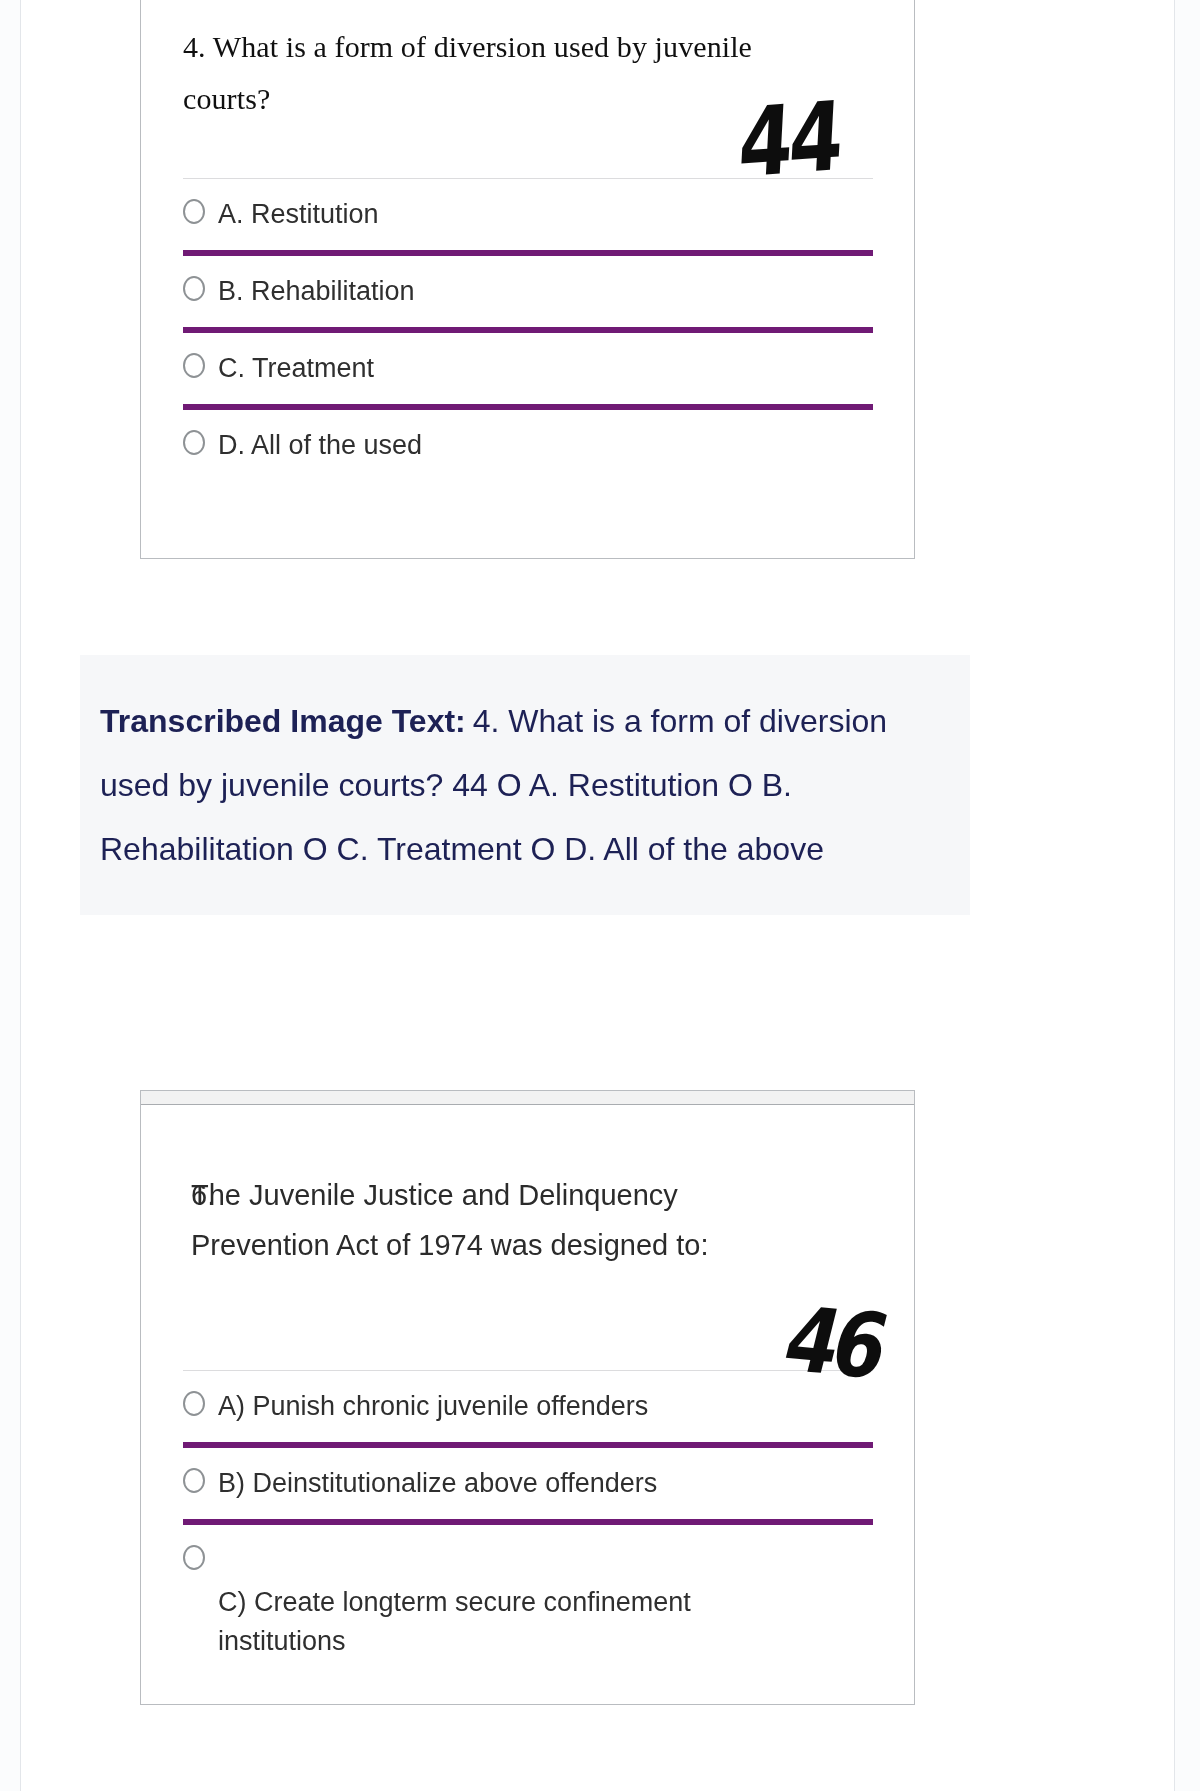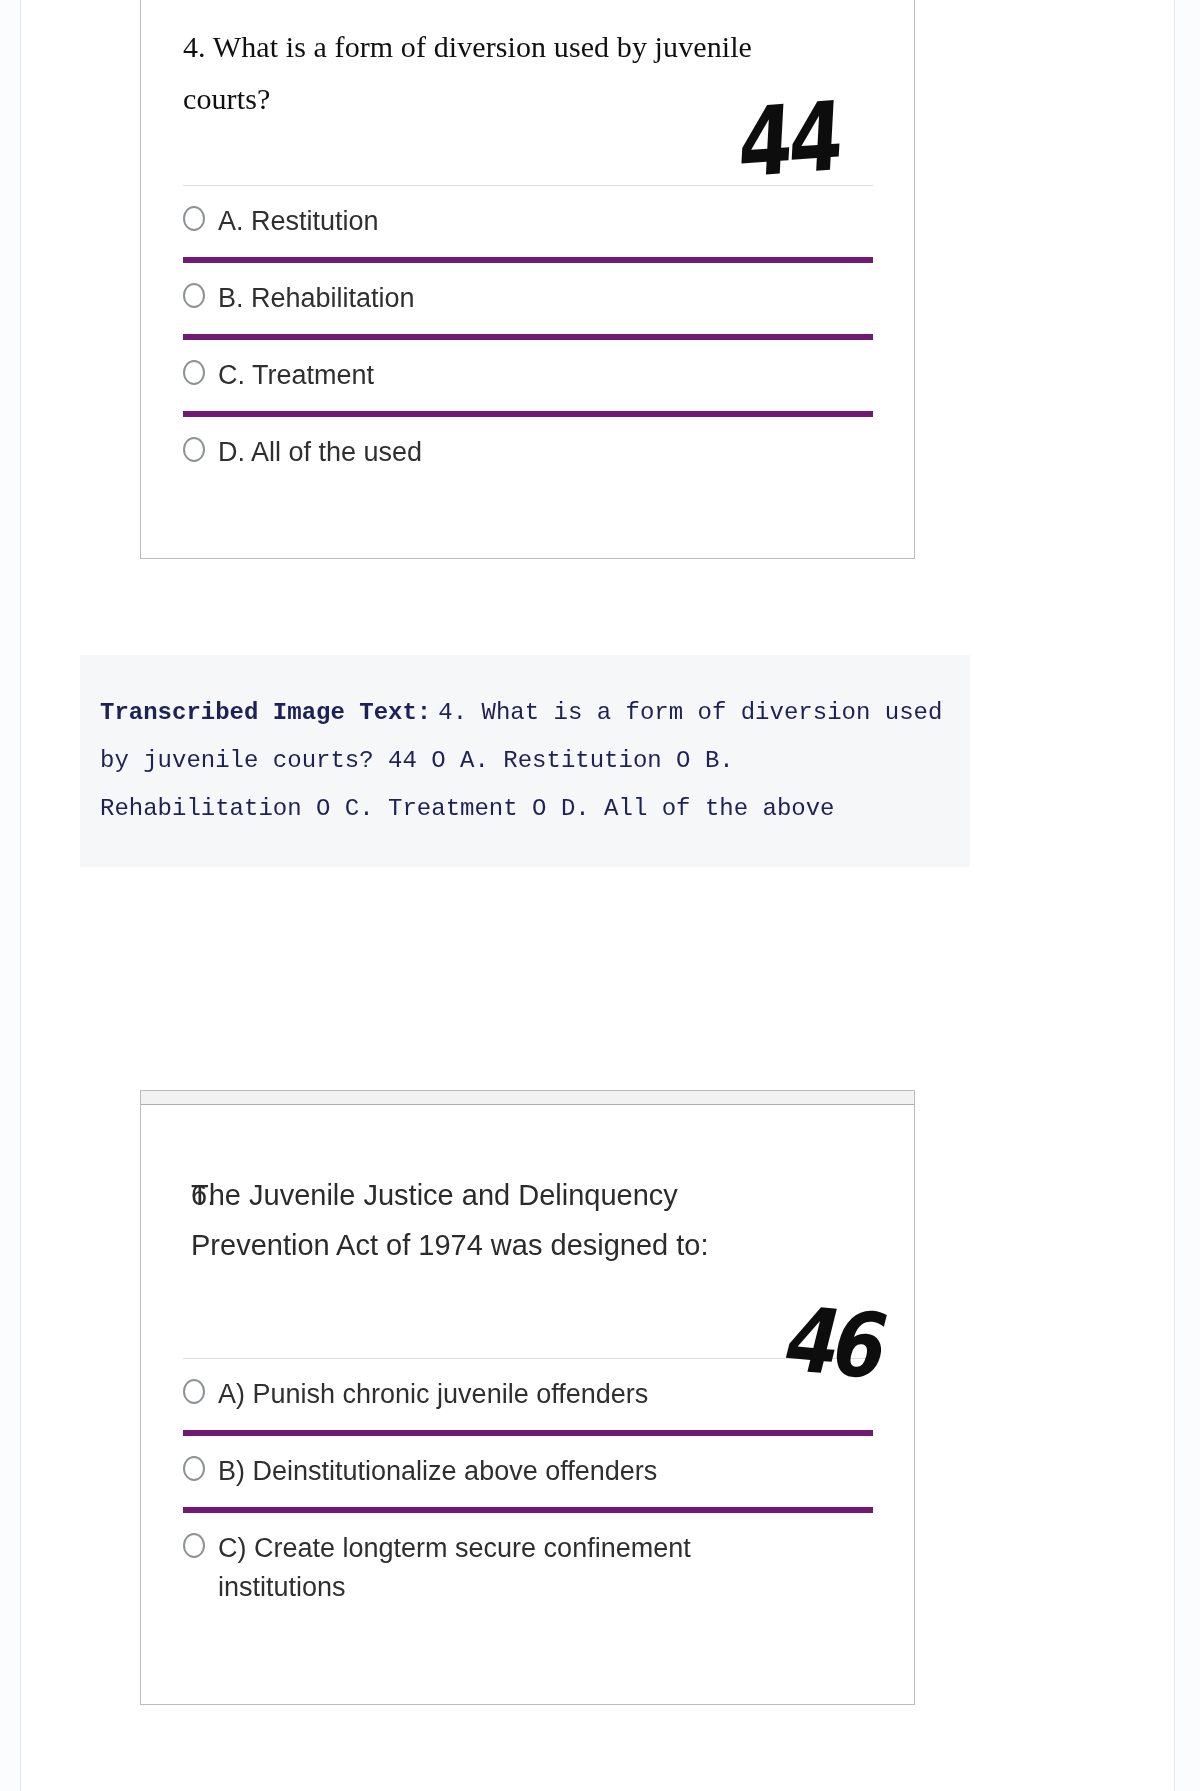--- a/index.html
+++ b/index.html
@@ -159,22 +159,22 @@
   
   .transcript {
     position: absolute;
     left: 80px;
     top: 655px;
     width: 890px;
     padding: 34px 22px 34px 20px;
     box-sizing: border-box;
     background: #f6f7f9;
     color: #1d2155;
-    font-family: Liberation Mono, monospace;
-    font-size: 24px;
+    font-family: Liberation Sans, sans-serif;
+    font-size: 32px;
     line-height: 2.0;
   }
   .transcript .label {
     font-weight: 700;
     margin-right: 7px;
   }
   .transcript .body {
     font-weight: 400;
   }
 </style>
@@ -183,21 +183,21 @@
 
 <div class="page-bg"></div>
 <div class="page-col"></div>
 <div class="vrule left"></div>
 <div class="vrule right"></div>
 
 <div class="card card-q4">
 
   <div class="q-serif" style="left:42px; top:47px; width:650px;">4. What is a form of diversion used by juvenile courts?</div>
 
-  <div class="options" style="left:42px; top:211px; width:690px;">
+  <div class="options" style="left:42px; top:204px; width:690px;">
 
     <div class="opt-row first">
       <span class="radio"></span>
       <span class="opt-label">A. Restitution</span>
     </div>
 
     <div class="opt-row">
       <span class="radio"></span>
       <span class="opt-label">B. Rehabilitation</span>
     </div>
@@ -222,33 +222,33 @@
 </div>
 
 <div class="card card-q6">
   <div class="card-header-strip"></div>
 
   <div class="q-sans" style="left:50px; top:79px; width:620px;">
     <span class="qnum">6.</span>
     <span class="qbody">The Juvenile Justice and Delinquency Prevention Act of 1974 was designed to:</span>
   </div>
 
-  <div class="options" style="left:42px; top:267px; width:690px;">
+  <div class="options" style="left:42px; top:279px; width:690px;">
 
     <div class="opt-row first">
       <span class="radio"></span>
       <span class="opt-label">A) Punish chronic juvenile offenders</span>
     </div>
 
     <div class="opt-row">
       <span class="radio"></span>
       <span class="opt-label">B) Deinstitutionalize above offenders</span>
     </div>
 
     <div class="opt-row">
       <span class="radio"></span>
-      <span class="opt-label" style="max-width:500px;">C) Create longterm secure confinement institutions</span>
+      <span class="opt-label" style="max-width:500px;margin-top:42px;">C) Create longterm secure confinement institutions</span>
     </div>
 
   </div>
 </div>
 
 <div class="handwriting hw-46">46</div>
 
 </body></html>

